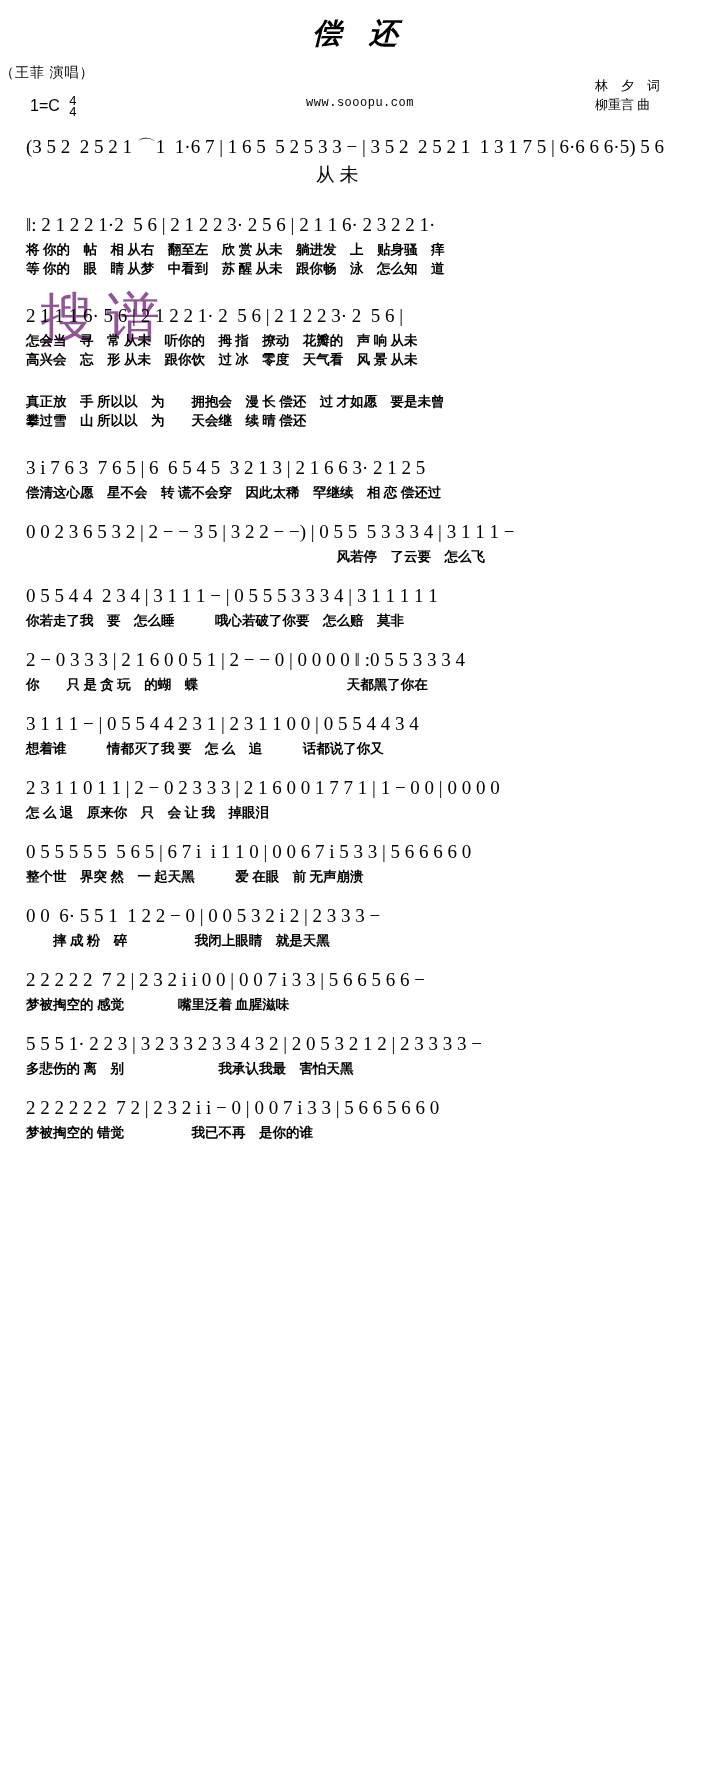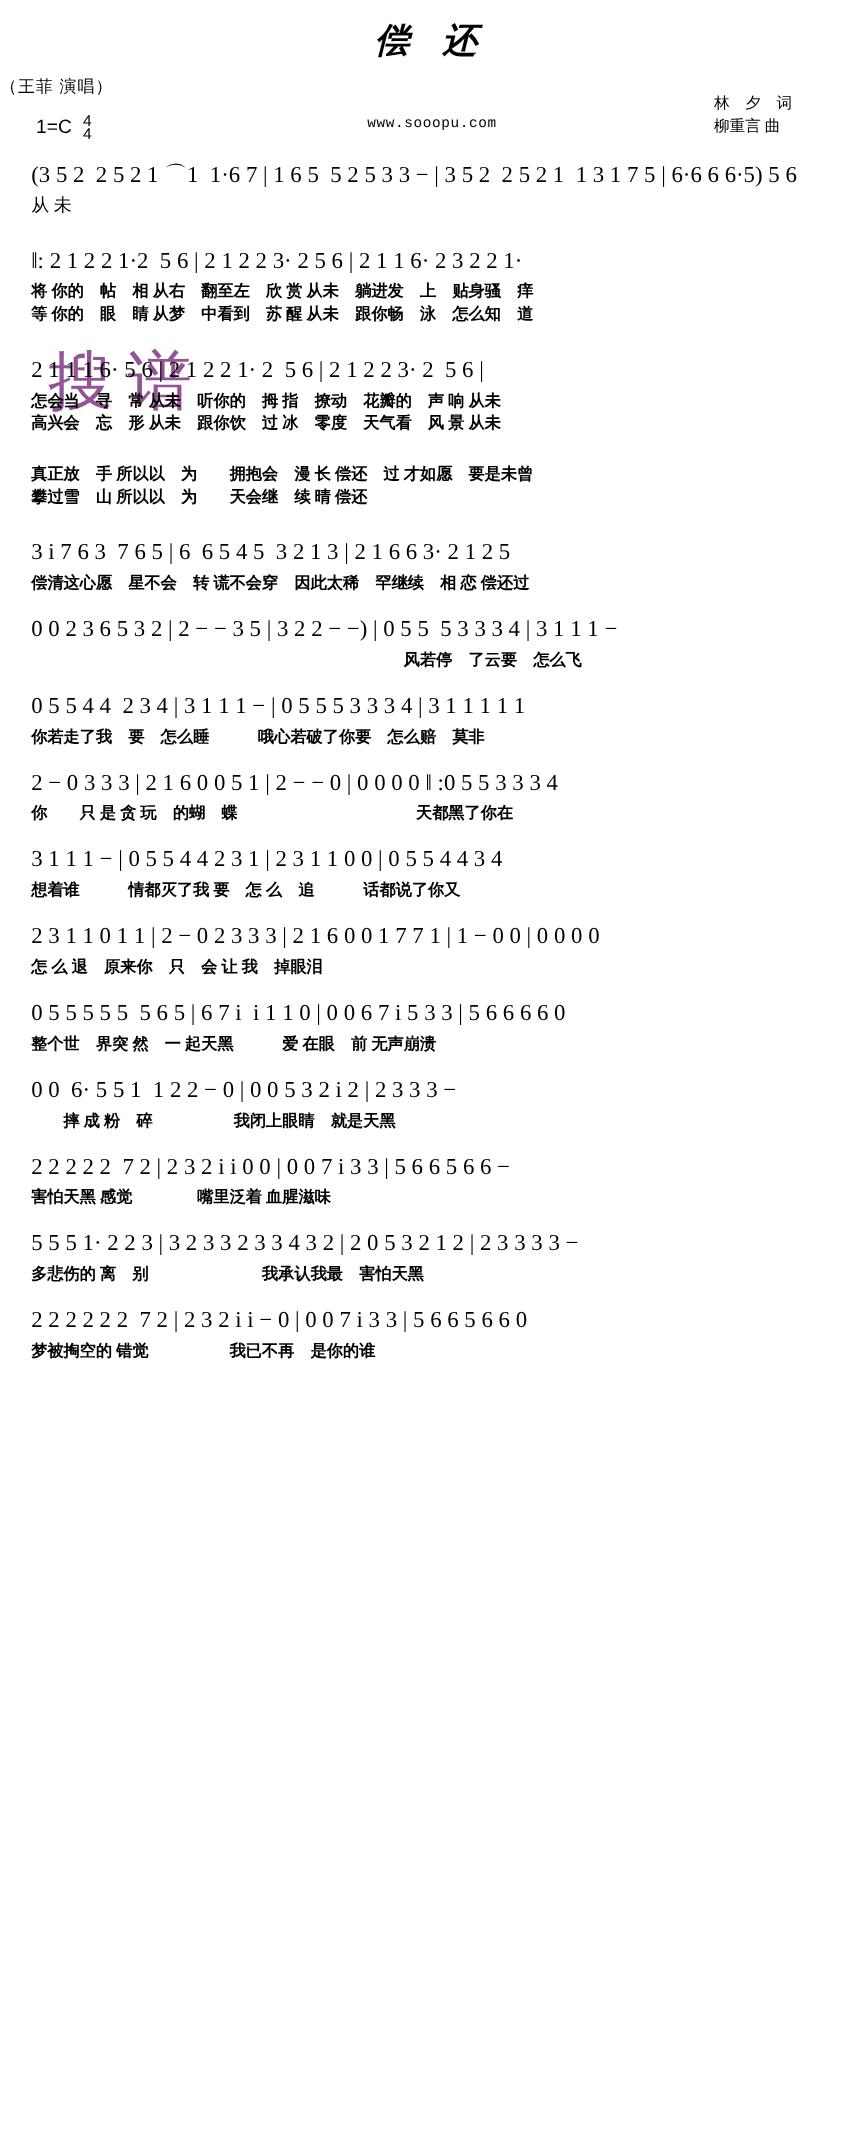--- a/index.html
+++ b/index.html
@@ -108,22 +108,22 @@
   .lyric {
     font-family: "Liberation Serif", serif;
     font-size: 13.5px;
     line-height: 20px;
     white-space: pre;
     letter-spacing: 0px;
     font-weight: bold;
   }
   .lyric.second { margin-top: -1px; }
   .rightnote {
-    text-align: left;
-    font-size: 15px;
+    text-align: center;
+    font-size: 19px;
     margin-right: 46px;
     white-space: pre;
     font-family: Liberation Serif, serif;
   }
   .spacer-sm { height: 8px; }
   .spacer-md { height: 16px; }
 </style>
 </head>
 <body>
 
@@ -231,21 +231,21 @@
 
     <div class="system">
       <div class="notes">0 0  6· 5 5 1  1 2 2 − 0 | 0 0 5 3 2 i 2 | 2 3 3 3 −</div>
       <div class="lyric">　　摔 成 粉　碎　　　　　我闭上眼睛　就是天黑</div>
     </div>
 
     <div class="spacer-sm"></div>
 
     <div class="system">
       <div class="notes">2 2 2 2 2  7 2 | 2 3 2 i i 0 0 | 0 0 7 i 3 3 | 5 6 6 5 6 6 −</div>
-      <div class="lyric">害怕天黑 感觉　　　　嘴里泛着 血腥滋味</div>
+      <div class="lyric">梦被掏空的 感觉　　　　嘴里泛着 血腥滋味</div>
     </div>
 
     <div class="spacer-sm"></div>
 
     <div class="system">
       <div class="notes">5 5 5 1· 2 2 3 | 3 2 3 3 2 3 3 4 3 2 | 2 0 5 3 2 1 2 | 2 3 3 3 3 −</div>
       <div class="lyric">多悲伤的 离　别　　　　　　　我承认我最　害怕天黑</div>
     </div>
 
     <div class="spacer-sm"></div>

